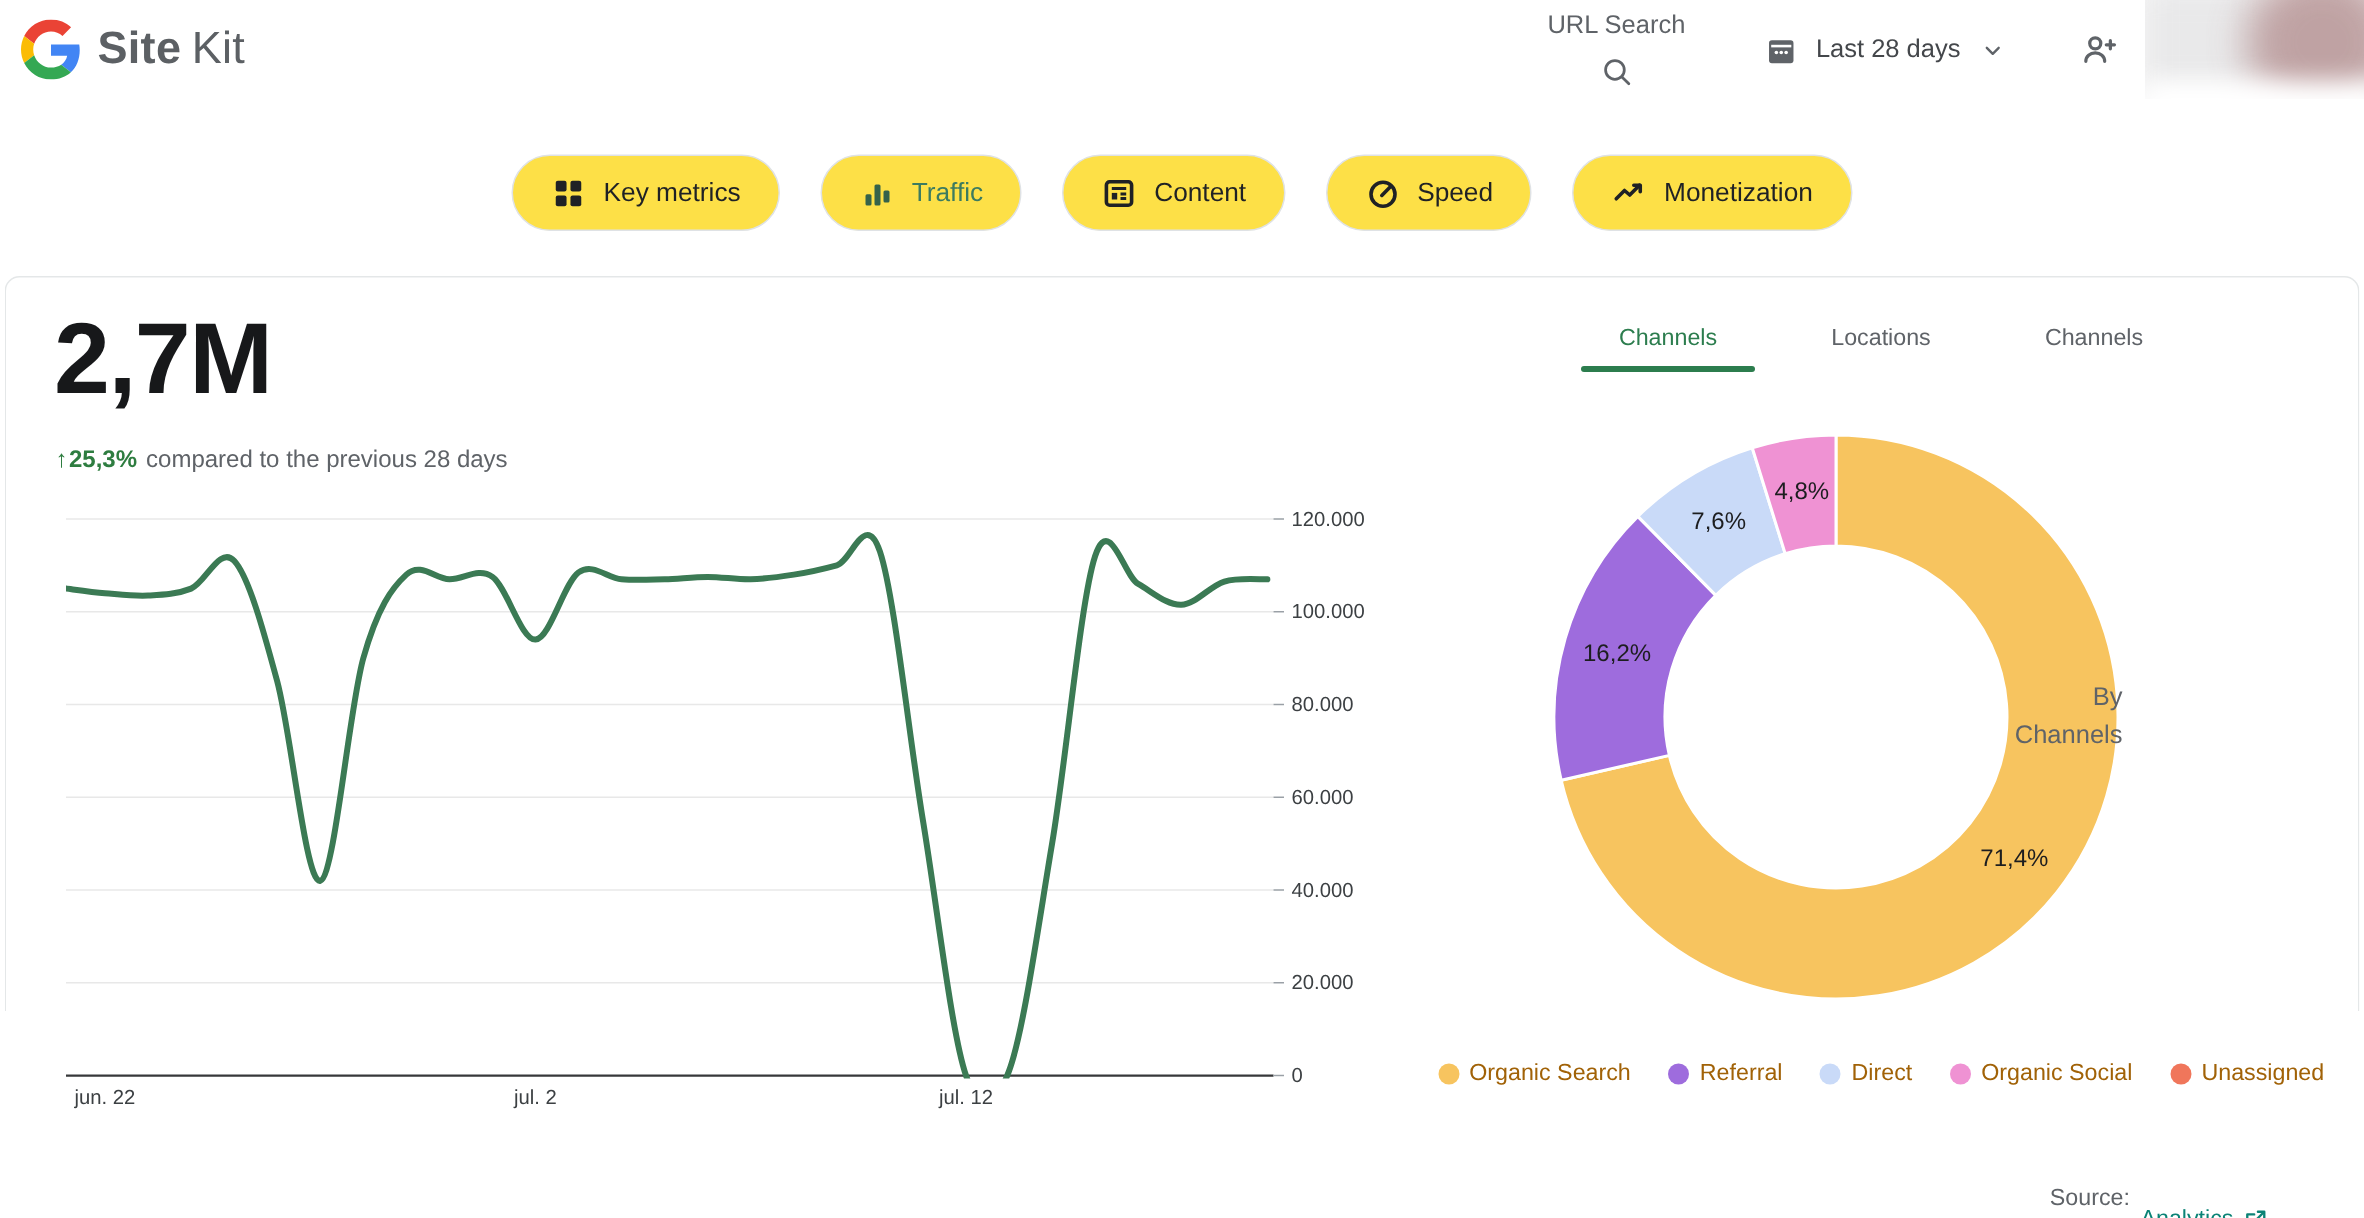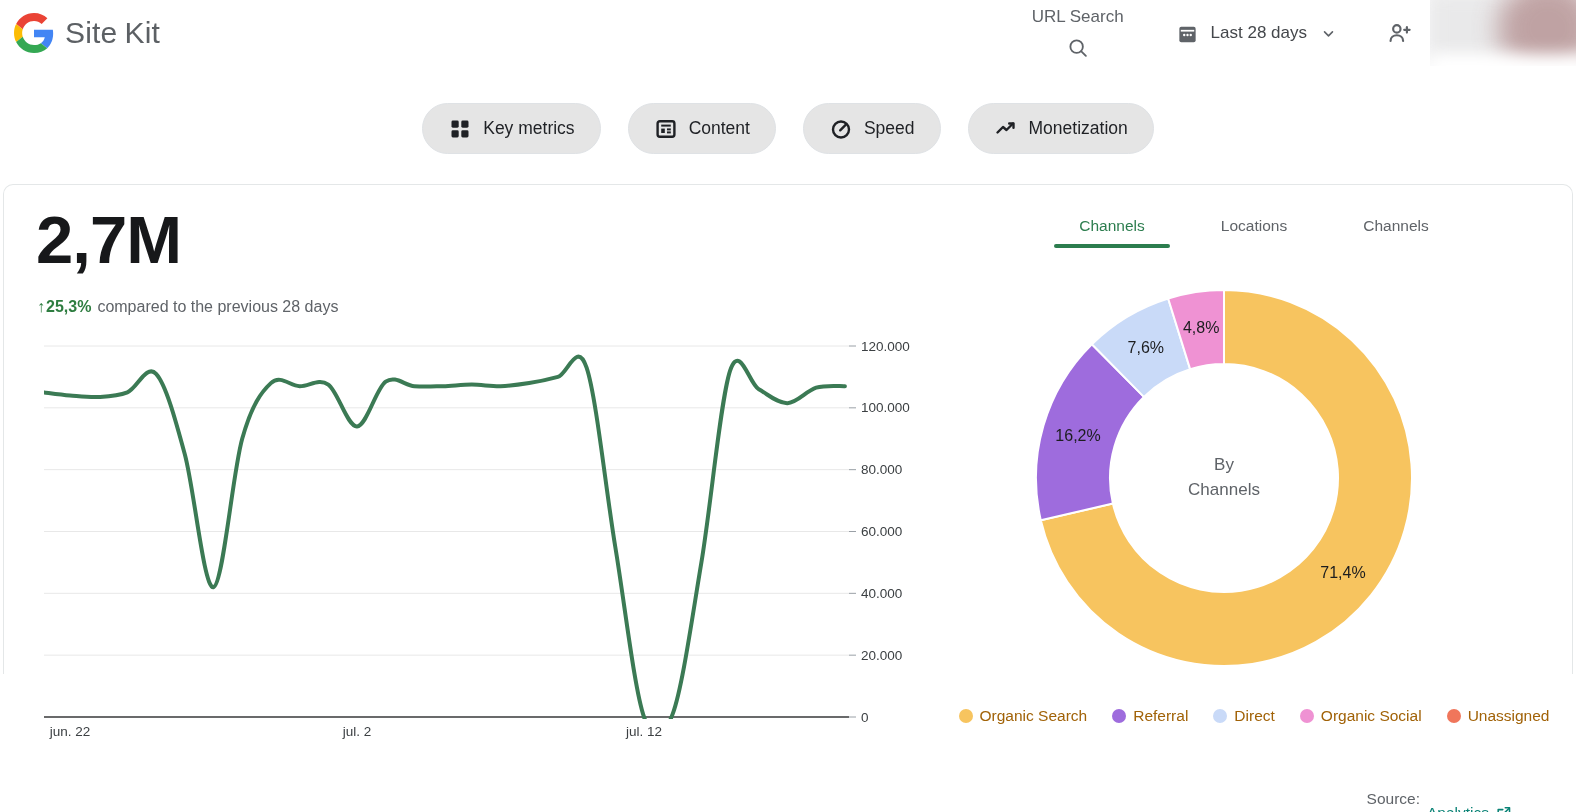--- a/index.html
+++ b/index.html
@@ -9,41 +9,41 @@
     background: #fff;
     color: #202124;
     position: relative;
   }
 
   
   .header { position: relative; height: 66px; display: flex; align-items: center; padding-left: 14px; }
   .logo { display: flex; align-items: center; gap: 11px; }
   .logo svg { width: 40px; height: 40px; }
   .brand { font-size: 30px; color: #5c6064; letter-spacing: .2px; }
-  .brand .strong { font-weight: 400; }
+  .brand .strong { font-weight: 700; }
   .brand .light  { font-weight: 400; margin-left: 7px; }
 
   .header-right { position: absolute; right: 0; top: 0; height: 66px; display: flex; align-items: center; }
   .hr-item { display: flex; align-items: center; color: #5f6368; cursor: pointer; }
   .url-search { gap: 10px; font-size: 17px; flex-direction: column; }
   .date-range { margin-left: 52px; gap: 12px; font-size: 17px; color: #44474b; align-items: center; }
   .person-add { margin-left: 48px; }
   .icon-stroke { stroke: #5f6368; fill: none; stroke-width: 2; stroke-linecap: round; stroke-linejoin: round; }
 
   .avatar-blur { position: relative; width: 146px; height: 66px; margin-left: 18px; overflow: hidden; }
   .avatar-blur .b1 { position: absolute; left: -6px; top: -14px; width: 92px; height: 80px; background: #e9e9ea; filter: blur(12px); }
   .avatar-blur .b2 { position: absolute; right: -22px; top: -22px; width: 100px; height: 100px; border-radius: 50%; background: #b08c8d; filter: blur(13px); opacity: .8; }
   .avatar-blur .b3 { position: absolute; left: 0; bottom: -18px; width: 160px; height: 30px; background: #fff; filter: blur(8px); }
 
   
   .nav-row { margin-top: 37px; display: flex; justify-content: center; gap: 27px; }
   .pill {
     display: flex; align-items: center; gap: 11px;
     height: 51px; padding: 0 25px;
-    border: 1px solid #dfe2e5; border-radius: 26px; background: #e5e5e5;
+    border: 1px solid #dfe2e5; border-radius: 26px; background: #fde047;
     font-family: "Liberation Sans", sans-serif;
     font-size: 17.5px; font-weight: 500; color: #1f2125; cursor: pointer;
   }
   .pill.active { color: #3c7b60; }
   .pill svg { width: 24px; height: 24px; }
 
   
   .card {
     position: absolute; left: 3px; right: 3px; top: 184px; height: 490px;
     background: #fff; border: 1px solid #e4e7e8; border-bottom: none;
@@ -60,21 +60,21 @@
   
   .right-panel { position: absolute; left: 928px; top: 0; width: 644px; height: 100%; }
   .panel-tabs { display: flex; justify-content: center; padding-top: 30px; }
   .ptab { width: 142px; text-align: center; font-size: 15.5px; color: #5f6368; cursor: pointer; }
   .ptab .ptab-label { display: inline-block; padding-top: 2px; }
   .ptab.active { color: #2c7d4e; font-weight: 500; }
   .ptab .underline { display: none; }
   .ptab.active .underline { display: block; width: 116px; height: 4px; border-radius: 4px; background: #2c7d4e; margin: 9px auto 0; }
 
   .donut-wrap { position: absolute; left: 101px; top: 102px; width: 382px; height: 382px; }
-  .donut-center { position: absolute; inset: 0; display: flex; flex-direction: column; align-items: center; justify-content: center; color: #5f6368; font-size: 17px; line-height: 1.45; pointer-events: none; }
+  .donut-center { position: absolute; inset: 0; display: flex; flex-direction: column; align-items: flex-end; justify-content: center; color: #5f6368; font-size: 17px; line-height: 1.45; pointer-events: none; }
 
   .legend { position: absolute; top: 522px; left: 0; width: 100%; display: flex; justify-content: center; gap: 25px; }
   .legend-item { display: flex; align-items: center; gap: 7px; font-size: 15.5px; color: #a16207; }
   .legend-dot { width: 14px; height: 14px; border-radius: 50%; flex: none; }
 
   .source-line { position: absolute; top: 591px; right: 64px; display: flex; align-items: center; gap: 7px; font-size: 15.5px; }
   .source-prefix { color: #5f6368; }
   .source-link { color: #0b8376; font-weight: 500; cursor: pointer; display: flex; align-items: center; gap: 6px; margin-top: 28px; }
 </style>
 </head>
@@ -137,20 +137,28 @@
   <button class="pill">
     <svg viewBox="0 0 24 24">
       <rect x="3.5" y="3.5" width="7.2" height="7.2" rx="1.4" fill="#1f2125"></rect>
       <rect x="13.3" y="3.5" width="7.2" height="7.2" rx="1.4" fill="#1f2125"></rect>
       <rect x="3.5" y="13.3" width="7.2" height="7.2" rx="1.4" fill="#1f2125"></rect>
       <rect x="13.3" y="13.3" width="7.2" height="7.2" rx="1.4" fill="#1f2125"></rect>
     </svg>
     <span>Key metrics</span>
   </button>
 
+  <button class="pill active">
+    <svg viewBox="0 0 24 24">
+      <rect x="4" y="12.5" width="4" height="7.5" rx="1" fill="#35624a"></rect>
+      <rect x="10" y="6" width="4" height="14" rx="1" fill="#35624a"></rect>
+      <rect x="16" y="10" width="4" height="8" rx="1" fill="#35624a"></rect>
+    </svg>
+    <span>Traffic</span>
+  </button>
 
   <button class="pill">
     <svg viewBox="0 0 24 24">
       <rect x="3.6" y="4.2" width="16.8" height="15.6" rx="2.2" fill="none" stroke="#1f2125" stroke-width="2.4"></rect>
       <line x1="7.2" y1="8.6" x2="16.8" y2="8.6" stroke="#1f2125" stroke-width="2"></line>
       <rect x="7.2" y="11.6" width="3.6" height="4.4" fill="#1f2125"></rect>
       <line x1="13" y1="12.4" x2="16.8" y2="12.4" stroke="#1f2125" stroke-width="2"></line>
       <line x1="13" y1="15.4" x2="16.8" y2="15.4" stroke="#1f2125" stroke-width="2"></line>
     </svg>
     <span>Content</span>

